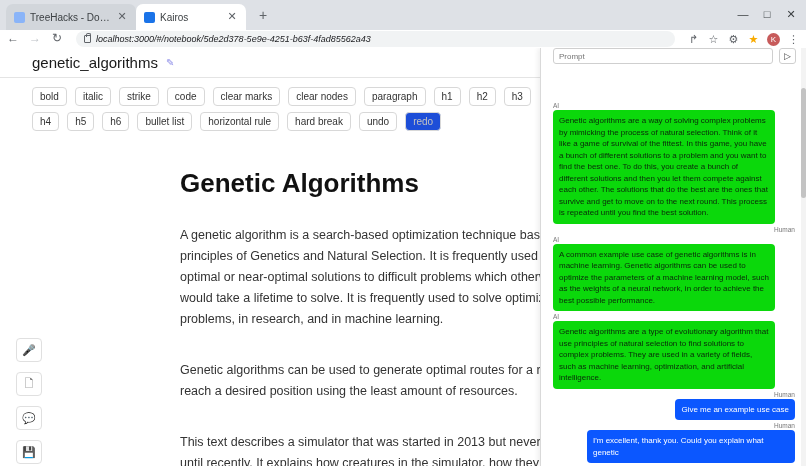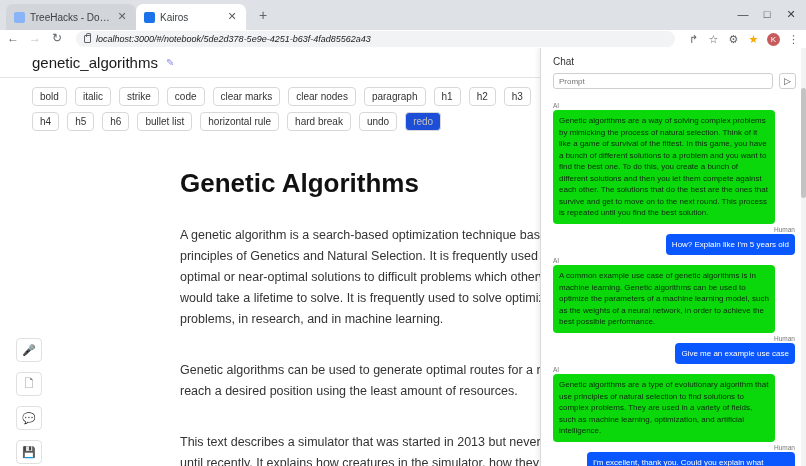--- a/index.html
+++ b/index.html
@@ -446,47 +446,45 @@
         <p class="doc-p">Genetic algorithms can be used to generate optimal routes for a robot to reach a desired position using the least amount of resources.</p>
         <p class="doc-p">This text describes a simulator that was started in 2013 but never finished until recently. It explains how creatures in the simulator, how they are generated, and how they move. It also explains how the creature's</p>
       </div>
     </div>
 
     <div class="scroll-track">
       <div class="scroll-thumb" style="top:0px;height:120px;"></div>
     </div>
 
     <div class="chat">
-      <div class="chat-title">Chat</div>
       <div class="chat-input-row">
         <input class="chat-input" placeholder="Prompt" style="">
         <div class="send-btn">▷</div>
       </div>
 
       <div class="messages">
         <div class="msg-wrap ai">
           <div class="msg-label">AI</div>
           <div class="bubble ai">Genetic algorithms are a way of solving complex problems by mimicking the process of natural selection. Think of it like a game of survival of the fittest. In this game, you have a bunch of different solutions to a problem and you want to find the best one. To do this, you create a bunch of different solutions and then you let them compete against each other. The solutions that do the best are the ones that survive and get to move on to the next round. This process is repeated until you find the best solution.</div>
         </div>
         <div class="msg-wrap human">
           <div class="msg-label right">Human</div>
-          <div class="bubble human">How? Explain like I'm 5 years old</div>
         </div>
         <div class="msg-wrap ai">
           <div class="msg-label">AI</div>
           <div class="bubble ai">A common example use case of genetic algorithms is in machine learning. Genetic algorithms can be used to optimize the parameters of a machine learning model, such as the weights of a neural network, in order to achieve the best possible performance.</div>
         </div>
+        <div class="msg-wrap ai">
+          <div class="msg-label">AI</div>
+          <div class="bubble ai">Genetic algorithms are a type of evolutionary algorithm that use principles of natural selection to find solutions to complex problems. They are used in a variety of fields, such as machine learning, optimization, and artificial intelligence.</div>
+        </div>
         <div class="msg-wrap human">
           <div class="msg-label right">Human</div>
           <div class="bubble human">Give me an example use case</div>
         </div>
-        <div class="msg-wrap ai">
-          <div class="msg-label">AI</div>
-          <div class="bubble ai">Genetic algorithms are a type of evolutionary algorithm that use principles of natural selection to find solutions to complex problems. They are used in a variety of fields, such as machine learning, optimization, and artificial intelligence.</div>
-        </div>
         <div class="msg-wrap human">
           <div class="msg-label right">Human</div>
           <div class="bubble human">I'm excellent, thank you. Could you explain what genetic</div>
         </div>
       </div>
 
       <div class="chat-scroll-track">
         <div class="chat-scroll-thumb"></div>
       </div>
     </div>

